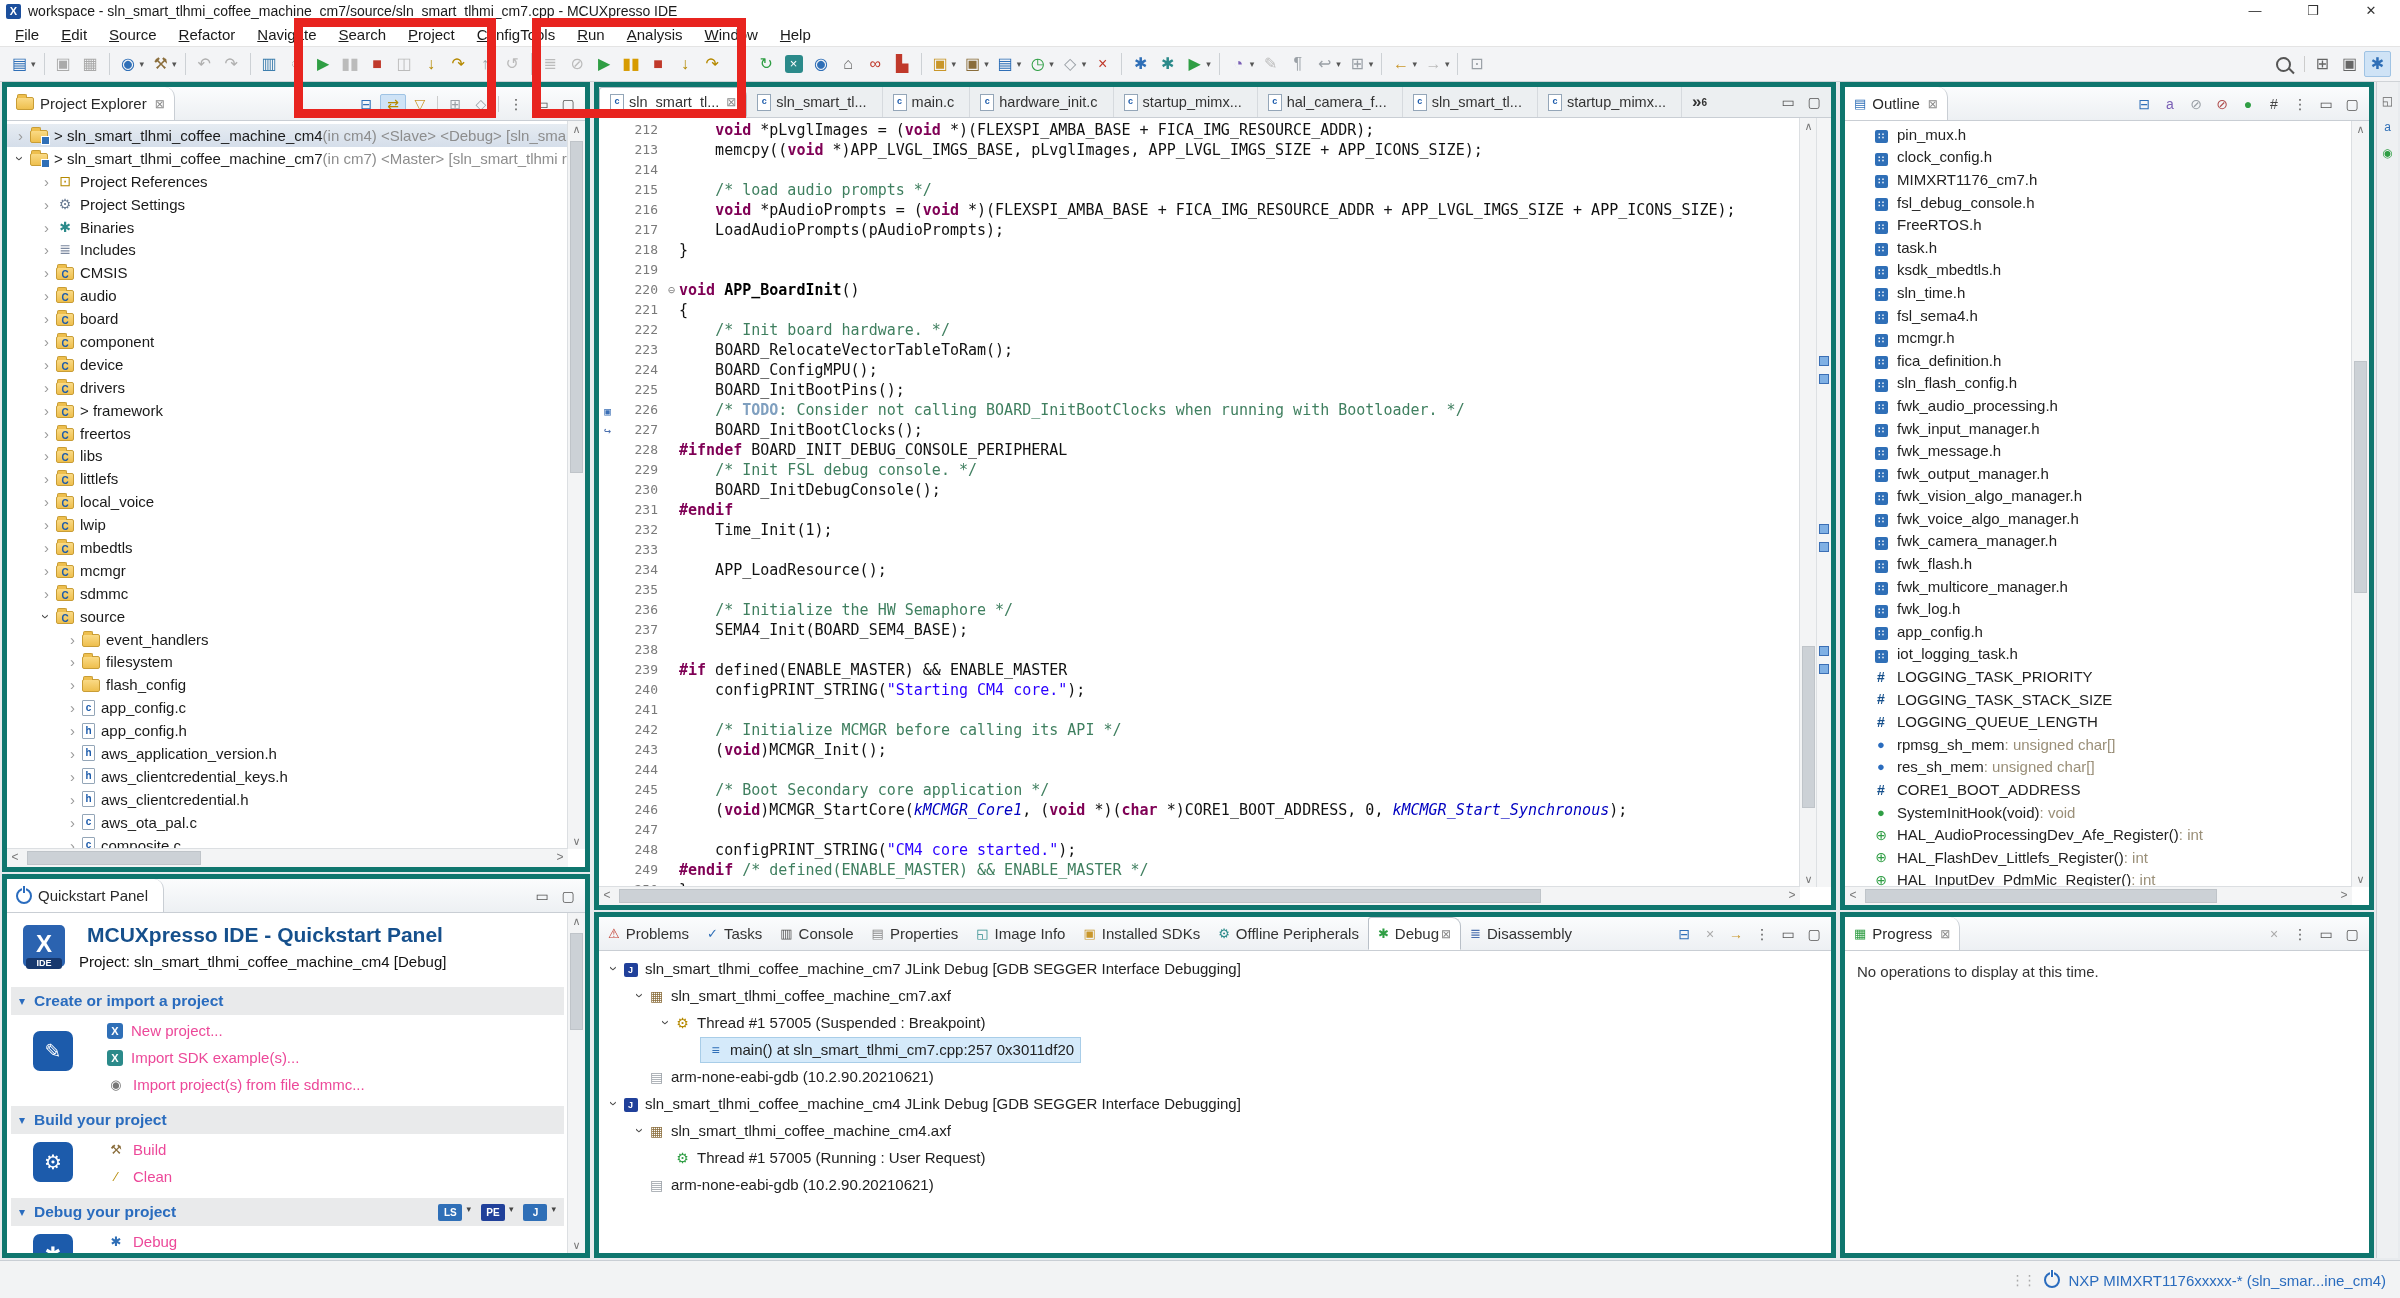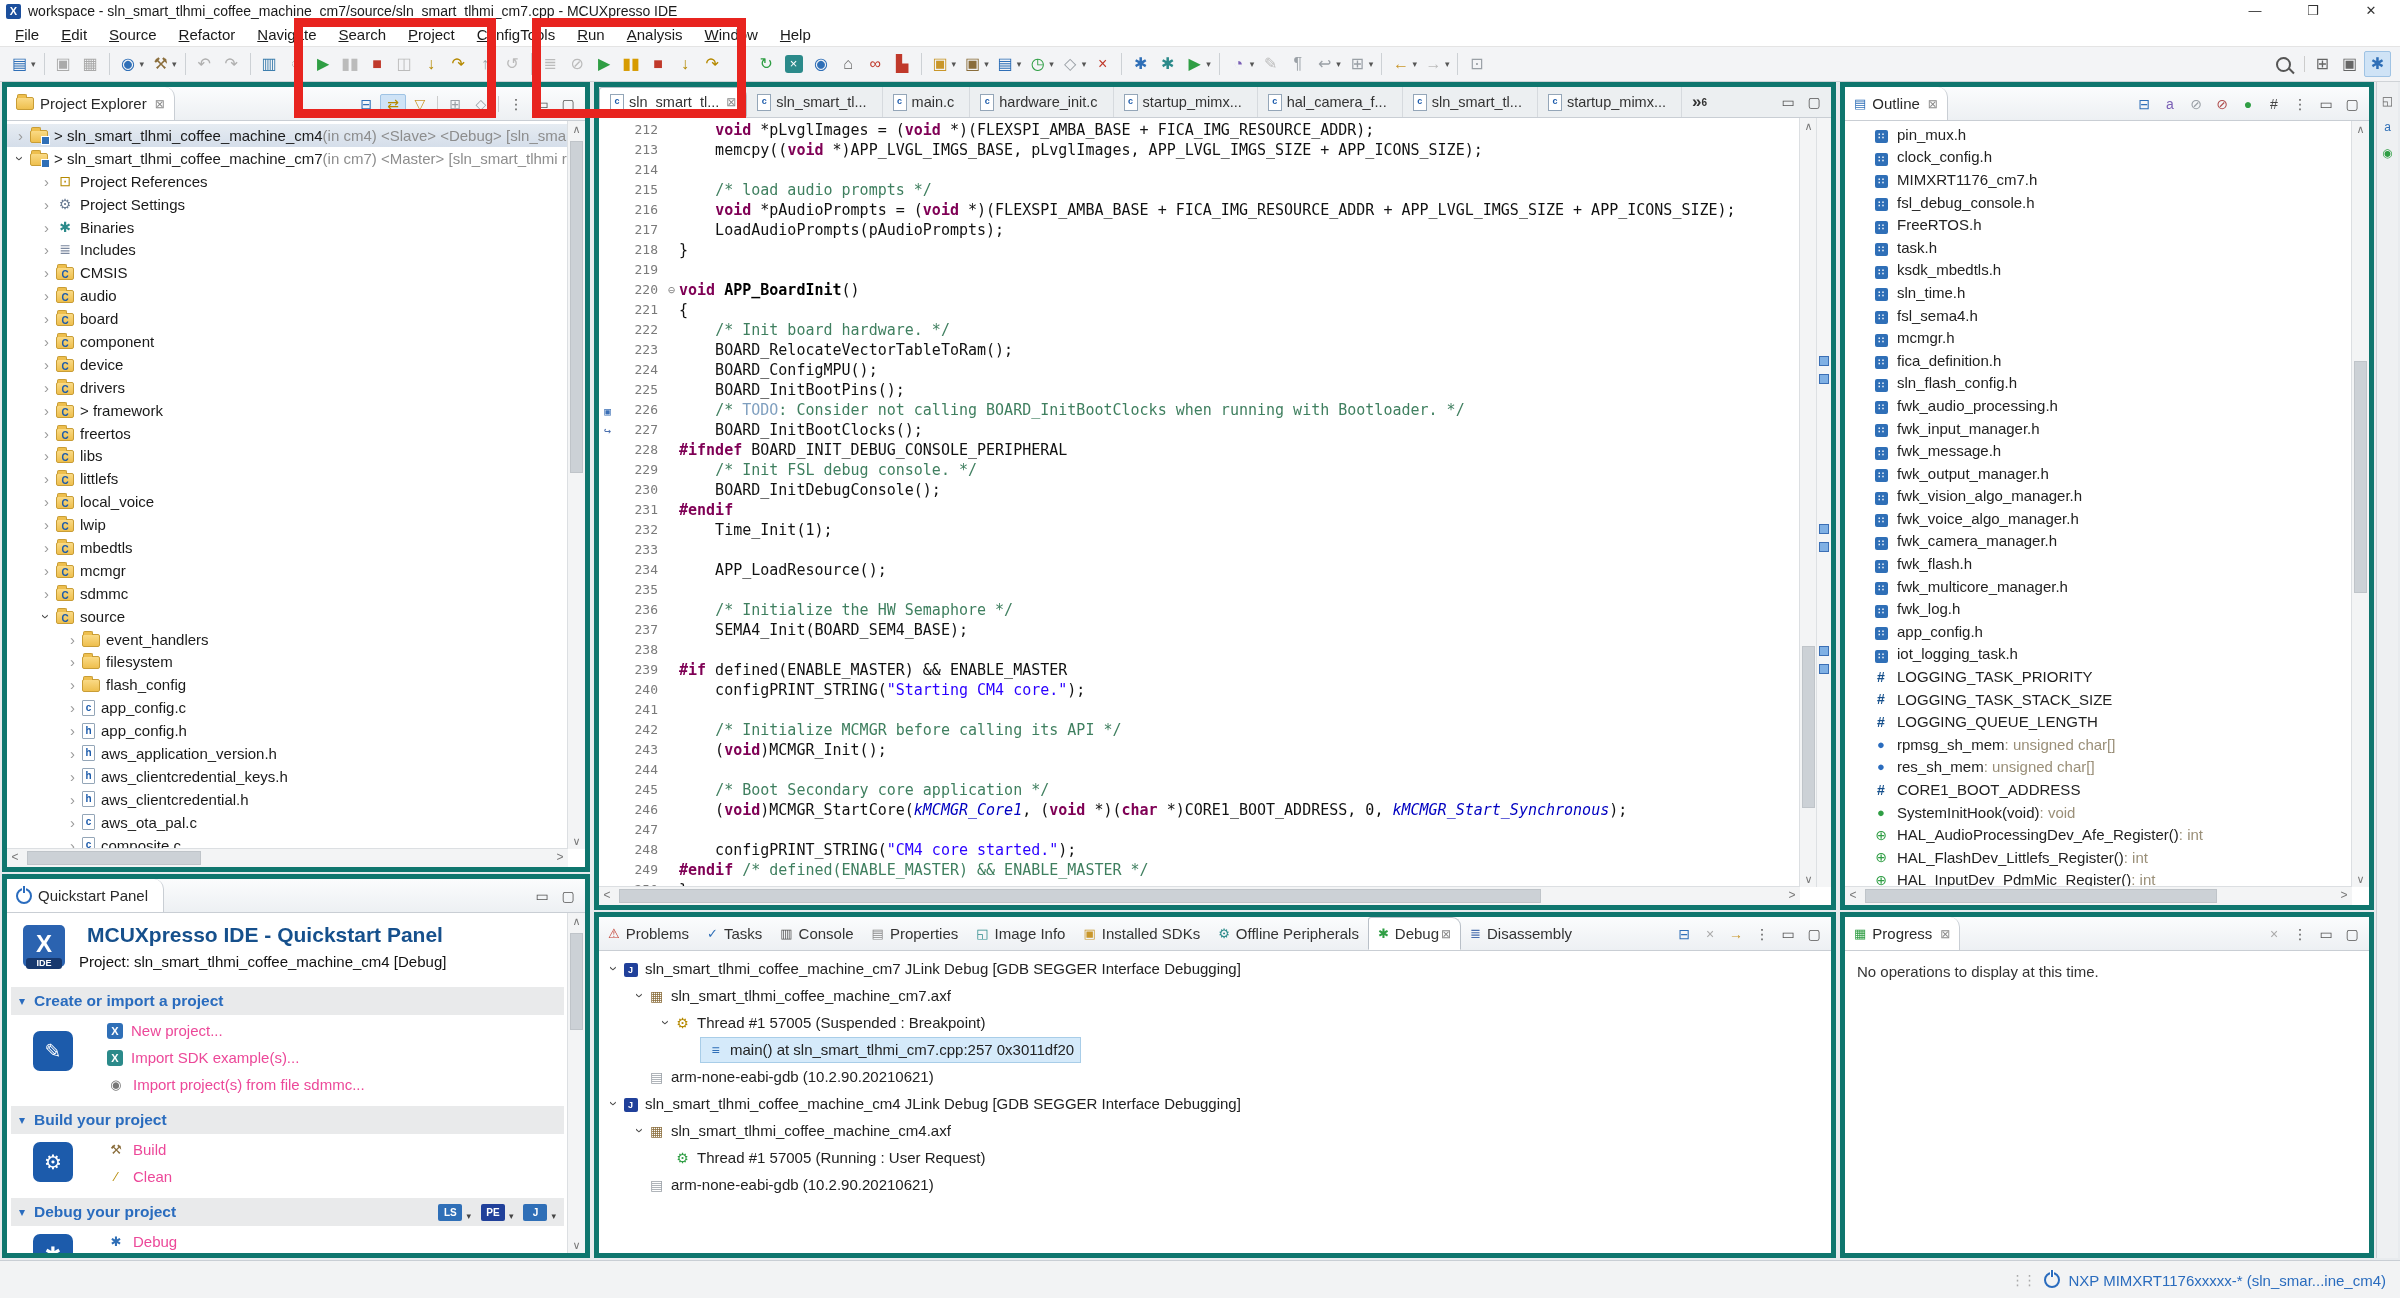--- a/index.html
+++ b/index.html
@@ -56,21 +56,21 @@
   
   #qs-body{position:absolute;left:0;top:34px;right:17px;bottom:0;overflow:hidden;}
   .qslogo{position:absolute;left:16px;top:12px;width:42px;height:42px;background:#2b63b0;border-radius:5px;color:#fff;font:bold 24px/38px "Liberation Sans";text-align:center;}
   .qslogo::after{content:"IDE";position:absolute;bottom:-2px;left:3px;right:3px;background:#16386e;font:bold 9px/11px "Liberation Sans";border-radius:3px;color:#fff;}
   .qstitle{position:absolute;left:80px;top:10px;font-size:21px;font-weight:bold;color:#16508c;}
   .qssub{position:absolute;left:72px;top:40px;font-size:15px;color:#111;}
   #qs-sections{position:absolute;left:0;top:66px;right:0;}
   .qsbar{height:28px;background:#e9eaeb;display:flex;align-items:center;margin:8px 4px 2px 4px;padding:0 8px;}
   .qsbar .arr{color:#2a6cbe;font-size:12px;margin-right:9px;}
   .qsbar .qlbl{color:#2a6cbe;font-weight:bold;font-size:15.5px;}
-  .probes{margin-left:auto;display:flex;align-items:flex-end;}
+  .probes{margin-left:auto;display:flex;align-items:flex-start;}
   .probe{min-width:20px;height:17px;padding:0 2px;background:#2f6fb7;color:#fff;font:bold 10px/17px "Liberation Sans";text-align:center;border-radius:2px;margin-left:10px;}
   .probe.dark{background:#20409a;}
   .pdd{font-size:9px;color:#444;margin-left:4px;}
   .qssec{position:relative;}
   .qsbig{position:absolute;left:26px;width:40px;height:40px;background:#1c5bab;border-radius:7px;color:#fff;text-align:center;line-height:40px;font-size:20px;}
   .qslink{display:flex;align-items:center;height:27px;margin-left:100px;}
   .qslink .lico{width:18px;flex:none;text-align:center;font-size:13px;margin-right:8px;}
   .qslink .ltxt{color:#ec4899;font-size:15px;white-space:nowrap;}
   .pwr{width:12px;height:12px;border:2px solid #2a6cbe;border-radius:50%;position:relative;display:inline-block;flex:none;}
   .pwr::after{content:"";position:absolute;left:4px;top:-4px;width:2px;height:7px;background:#2a6cbe;border-left:1px solid #fff;border-right:1px solid #fff;}
@@ -84,21 +84,21 @@
   .emore sub{font-size:10px;}
   #code{position:absolute;left:0;top:31px;right:31px;bottom:18px;overflow:hidden;background:#fff;padding-top:2px;}
   .cl{display:flex;height:20px;line-height:20px;font-family:"DejaVu Sans Mono",monospace;font-size:15px;white-space:pre;}
   .mcol{width:17px;flex:none;text-align:center;}
   .ncol{width:42px;flex:none;text-align:right;padding-right:6px;color:#7a7a7a;font-size:13px;}
   .fcol{width:15px;flex:none;color:#888;font-size:12px;text-align:center;}
   .mk-task{color:#3b6fb5;font-size:11px;}
   .mk-arrow{color:#4a6fae;font-size:12px;}
   .tk-kw{color:#7f0055;font-weight:bold;}
   .tk-cm{color:#3f7f5f;}
-  .tk-tt{color:#7f9fbf;font-weight:normal;}
+  .tk-tt{color:#7f9fbf;font-weight:bold;}
   .tk-st{color:#2a00ff;}
   .tk-en{color:#0000c0;font-style:italic;}
   .tk-fn{color:#000;font-weight:bold;}
   .tk-pl{color:#111;}
   #eruler{position:absolute;right:0;top:31px;width:14px;bottom:18px;background:#f4f5f6;border-left:1px solid #dde0e3;}
   .rmark{position:absolute;left:2px;width:8px;height:8px;background:#7fb0e4;border:1px solid #3b6fb5;}
   
   #outline-list{position:absolute;left:0;top:34px;right:17px;bottom:18px;overflow:hidden;padding-top:2px;}
   .orow{display:flex;align-items:center;height:22.6px;font-size:15px;white-space:nowrap;padding-left:26px;}
   .oic{width:20px;flex:none;text-align:center;margin-right:6px;}

